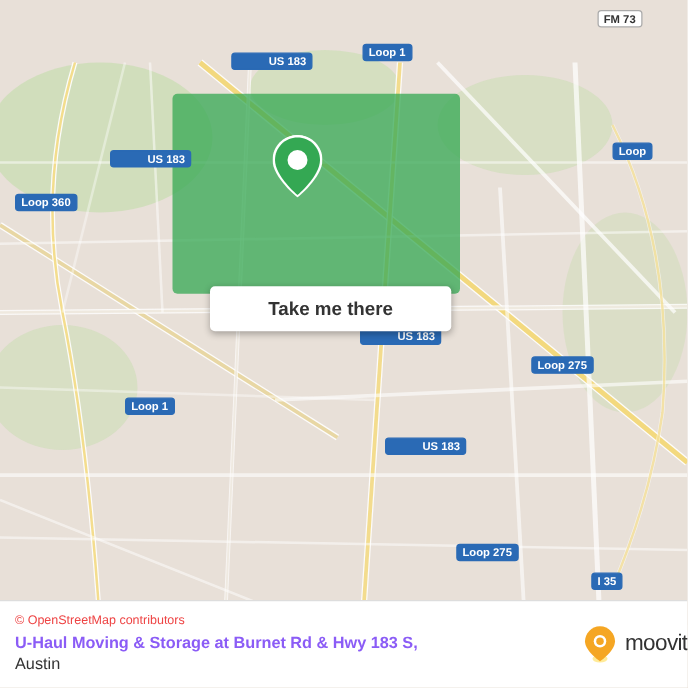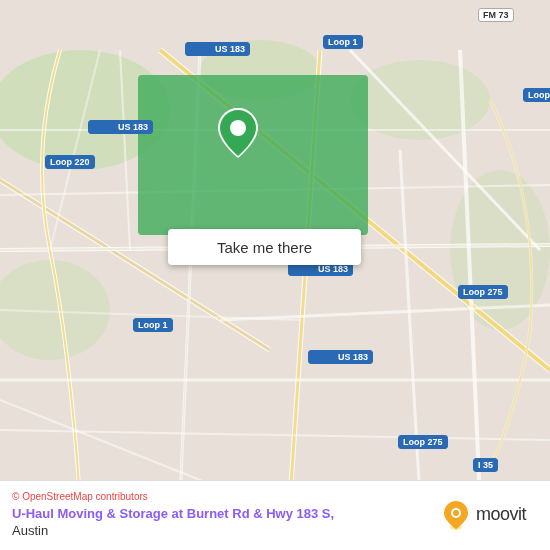--- a/index.html
+++ b/index.html
@@ -64,34 +64,34 @@
       width: 193px;
       height: 36px;
       background: white;
       border-radius: 4px;
       display: flex;
       align-items: center;
       justify-content: center;
       cursor: pointer;
       box-shadow: 0 2px 6px rgba(0,0,0,0.3);
       font-size: 15px;
-      font-weight: 400;
+      font-weight: 700;
       color: #333;
       border: none;
       outline: none;
     }
 
     
     #bottom-panel {
       position: absolute;
       bottom: 0;
       left: 0;
       width: 100%;
       background: white;
-      padding: 10px 24px 12px 12px;
+      padding: 10px 0 12px 12px;
       border-top: 1px solid #ddd;
       display: flex;
       align-items: center;
       justify-content: space-between;
     }
 
     #bottom-info {
       flex: 1;
     }
 
@@ -155,21 +155,20 @@
       background: #2a6ab5;
       color: white;
       border-color: #2a6ab5;
       padding-left: 29px;
     }
 
     .road-label.loop {
       background: #2a6ab5;
       color: white;
       border-color: #2a6ab5;
-      margin-left: 33px;
     }
 
     .road-label.fm {
       background: white;
       color: #333;
       border-color: #aaa;
     }
 
     .road-label.i35 {
       background: #2a6ab5;
@@ -241,24 +240,24 @@
       <path d="M20 0 C9,0 0,9 0,20 C0,34 20,50 20,50 C20,50 40,34 40,20 C40,9 31,0 20,0 Z" fill="white"></path>
       <path d="M20 2 C10,2 2,10 2,20 C2,33 20,48 20,48 C20,48 38,33 38,20 C38,10 30,2 20,2 Z" fill="#34a853"></path>
       <circle cx="20" cy="20" r="8" fill="white"></circle>
     </svg>
   </div>
 
   <div class="road-label fm" style="top:8px;left:478px">FM 73</div>
   <div class="road-label us" style="top:42px;left:185px">US 183</div>
   <div class="road-label loop" style="top:35px;left:290px">Loop 1</div>
   <div class="road-label us" style="top:120px;left:88px">US 183</div>
-  <div class="road-label loop" style="top:155px;left:12px">Loop 220</div>
+  <div class="road-label loop" style="top:155px;left:12px">Loop 360</div>
   <div class="road-label loop" style="top:318px;left:100px">Loop 1</div>
   <div class="road-label us" style="top:262px;left:288px">US 183</div>
-  <div class="road-label loop" style="top:88px;left:490px">Loop</div>
+  <div class="road-label loop" style="top:114px;left:490px">Loop</div>
   <div class="road-label loop" style="top:285px;left:425px">Loop 275</div>
   <div class="road-label us" style="top:350px;left:308px">US 183</div>
   <div class="road-label loop" style="top:435px;left:365px">Loop 275</div>
   <div class="road-label i35" style="top:458px;left:473px">I 35</div>
 
   <button id="take-me-there-btn">Take me there</button>
 
   <div id="bottom-panel">
     <div id="bottom-info">
       <div id="osm-credit">

